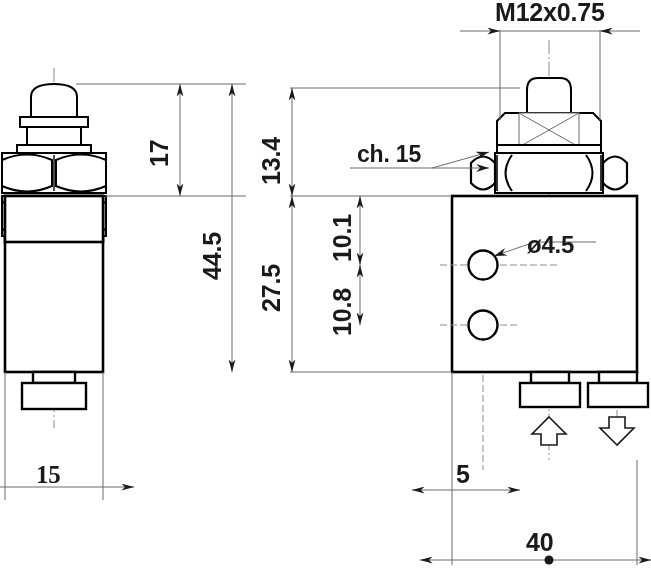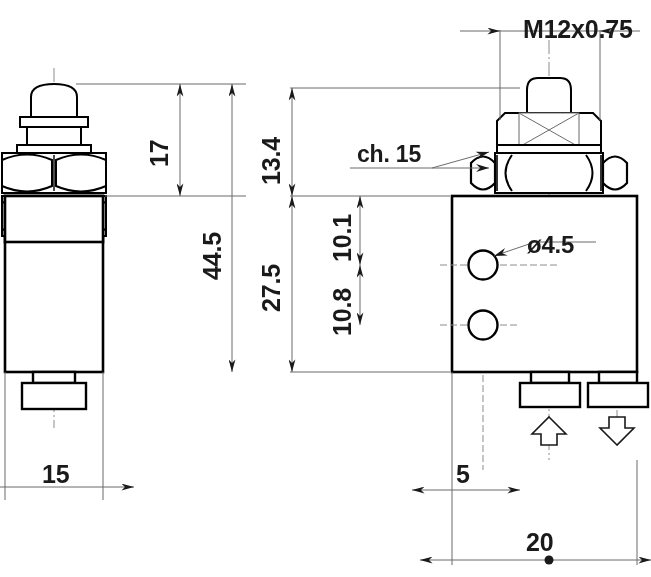--- a/index.html
+++ b/index.html
@@ -213,37 +213,37 @@
     <line x1="452" y1="500" x2="452" y2="565"></line>
     <line x1="637" y1="460" x2="637" y2="565"></line>
     <line x1="452" y1="560" x2="637" y2="560"></line>
     <line x1="452" y1="560" x2="420" y2="560" marker-end="url(#ahEnd)"></line>
     <line x1="637" y1="560" x2="651" y2="560" marker-end="url(#ahEnd)"></line>
     <circle cx="549" cy="560" r="4.5" fill="#1a1a1a" stroke="none"></circle>
   </g>
 
 </svg>
 
-<div class="dimtext" style="left:495px;top:17px;font-size:25px;margin-left:28px;">M12x0.75</div>
+<div class="dimtext" style="left:495px;top:0;font-size:25px;">M12x0.75</div>
 
 <div class="dimtext rot90" style="left:147px;top:167px;font-size:25px;">17</div>
 
 <div class="dimtext rot90" style="left:200px;top:280px;font-size:25px;">44.5</div>
 
-<div class="dimtext" style="left:42px;top:462px;font-size:25px;">15</div>
+<div class="dimtext" style="left:36px;top:462px;font-size:25px;font-family:Liberation Serif, serif;">15</div>
 
 <div class="dimtext rot90" style="left:259px;top:185px;font-size:25px;">13.4</div>
 
 <div class="dimtext rot90" style="left:259px;top:312px;font-size:25px;">27.5</div>
 
 <div class="dimtext rot90" style="left:330px;top:262px;font-size:25px;">10.1</div>
 
 <div class="dimtext rot90" style="left:330px;top:336px;font-size:25px;">10.8</div>
 
 <div class="dimtext" style="left:357px;top:143px;font-size:23px;">ch. 15</div>
 
 <div class="dimtext" style="left:527px;top:217px;font-size:24px;margin-top:16px;">ø4.5</div>
 
 <div class="dimtext" style="left:456px;top:462px;font-size:25px;">5</div>
 
-<div class="dimtext" style="left:526px;top:530px;font-size:25px;">20</div>
+<div class="dimtext" style="left:526px;top:530px;font-size:25px;">40</div>
 
 </div>
 
 </body></html>

